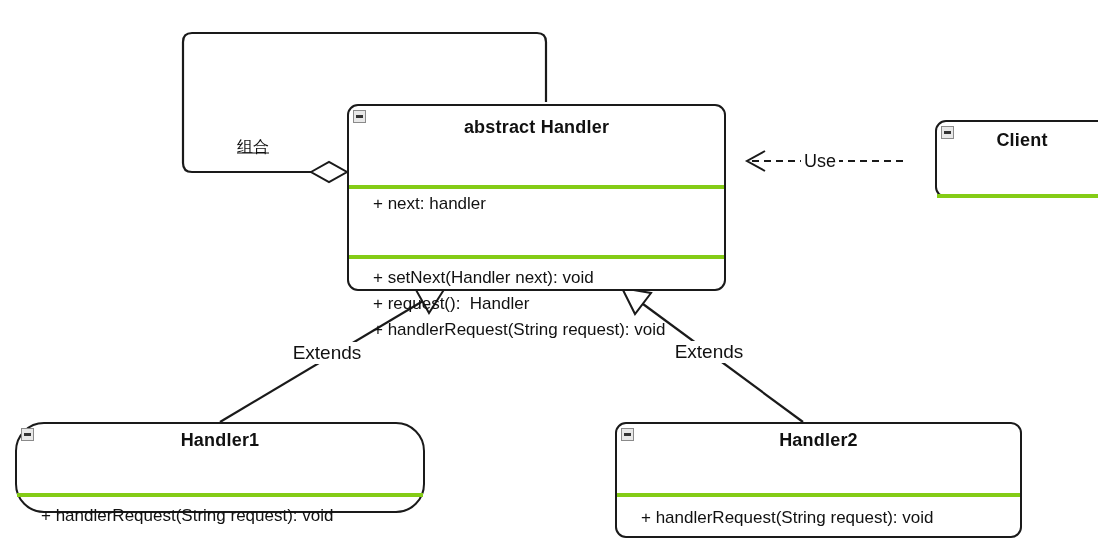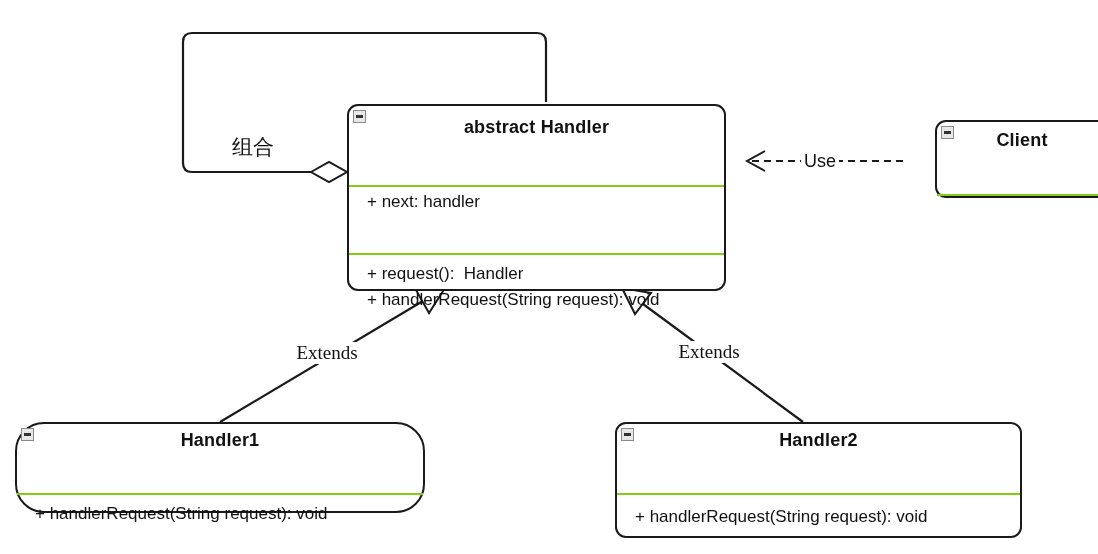--- a/index.html
+++ b/index.html
@@ -54,22 +54,22 @@
     border: 1px solid #8a8a8a;
   }
   .collapse-icon::after {
     content: "";
     position: absolute;
     left: 2px; top: 4px;
     width: 7px; height: 2.5px;
     background: #333333;
   }
   .compartment {
-    border-top: 2px solid #84cc16;
-    padding: 6px 8px 4px 18px;
+    border-top: 4px solid #84cc16;
+    padding: 6px 8px 4px 24px;
     box-sizing: border-box;
     margin-top: 36px;
   }
   .member-line {
     font-size: 17px;
     line-height: 26px;
     white-space: pre;
     color: #111111;
   }
   .attr-compartment {
@@ -82,23 +82,23 @@
     display: flex;
     align-items: center;
   }
   .edge-label {
     position: absolute;
     transform: translate(-50%, -50%);
     color: #111111;
     z-index: 2;
     white-space: nowrap;
   }
-  .label-zuhe   { font-size: 21px; }
+  .label-zuhe   { font-size: 16px; text-decoration: underline; }
   .label-use    { font-size: 18px; background: #ffffff; padding: 0 3px; }
-  .label-extends{ font-size: 19px; background: #ffffff; padding: 0 4px; font-family: Liberation Serif, serif; }
+  .label-extends{ font-size: 19px; background: #ffffff; padding: 0 4px; }
   .grow { flex: 1 1 auto; }
 </style>
 </head>
 <body>
 
 <div class="canvas">
 
   <svg class="connector-layer" viewBox="0 0 1098 554" xmlns="http://www.w3.org/2000/svg">
 
     <path d="M 546 102 L 546 42 Q 546 33 537 33 L 192 33 Q 183 33 183 42 L 183 163 Q 183 172 192 172 L 312 172" fill="none" stroke="#1a1a1a" stroke-width="2.2"></path>
@@ -116,20 +116,21 @@
 
   <div class="class-box" style="left:347px; top:104px; width:379px; height:187px;">
     <div class="title-compartment" style="height:43px;">
       <span class="collapse-icon"></span>
       <span class="class-title">abstract Handler</span>
     </div>
     <div class="compartment attr-compartment" style="height:37px;">
       <span class="member-line">+ next: handler</span>
     </div>
     <div class="compartment grow">
+      <div class="member-line">+ setNext(Handler next): void</div>
       <div class="member-line">+ request():  Handler</div>
       <div class="member-line">+ handlerRequest(String request): void</div>
     </div>
   </div>
 
   <div class="class-box" style="left:935px; top:120px; width:174px; height:78px;">
     <div class="title-compartment" style="height:36px;">
       <span class="collapse-icon"></span>
       <span class="class-title">Client</span>
     </div>

